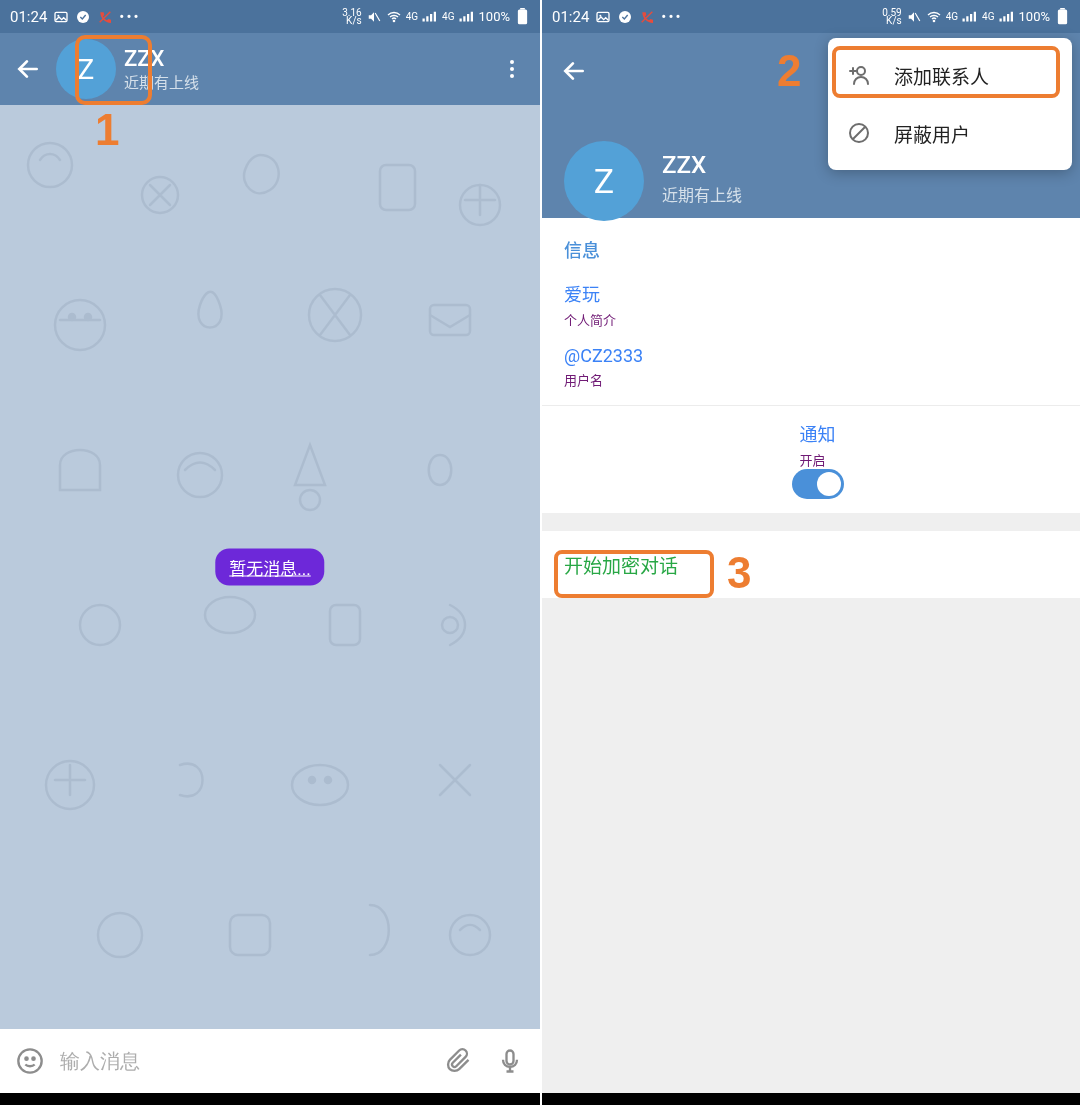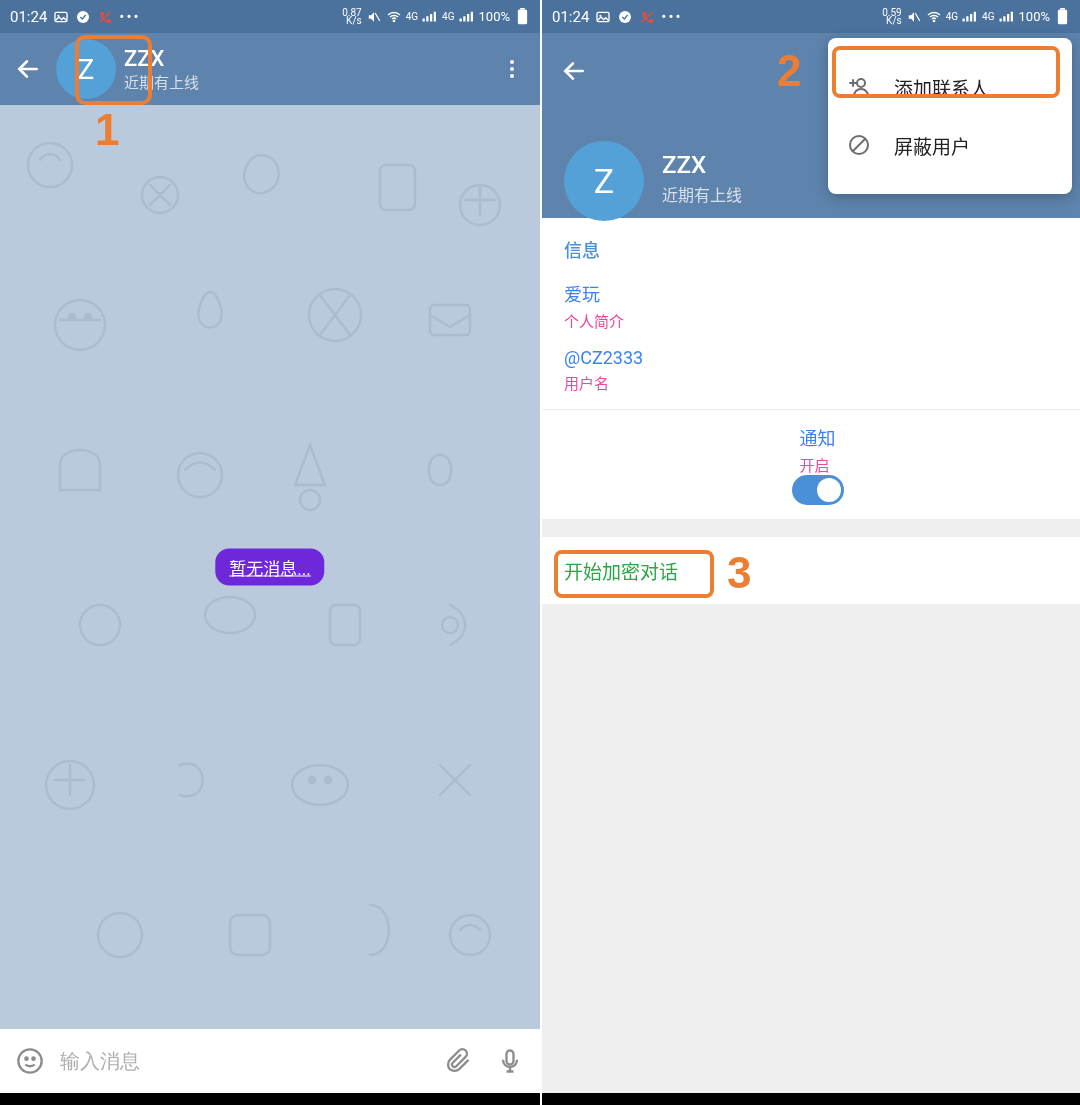--- a/index.html
+++ b/index.html
@@ -41,30 +41,30 @@
 
     
     .profile-header { height: 185px; background: #5e84ad; color: #fff; position: relative; }
     .profile-back { position: absolute; left: 12px; top: 18px; width: 40px; height: 40px; display: flex; align-items: center; justify-content: center; }
     .profile-avatar { position: absolute; left: 22px; top: 108px; width: 80px; height: 80px; border-radius: 50%; background: #53a1d7; display: flex; align-items: center; justify-content: center; font-size: 34px; }
     .profile-name-wrap { position: absolute; left: 120px; top: 118px; }
     .profile-name { font-size: 24px; font-weight: 500; }
     .profile-status { font-size: 16px; color: #d5e0ea; margin-top: 3px; }
 
     
-    .menu { position: absolute; top: 6px; right: 8px; width: 244px; background: #fff; border-radius: 8px; box-shadow: 0 3px 14px rgba(0,0,0,0.25); padding: 20px 0; z-index: 50; }
+    .menu { position: absolute; top: 6px; right: 8px; width: 244px; background: #fff; border-radius: 8px; box-shadow: 0 3px 14px rgba(0,0,0,0.25); padding: 8px 0; z-index: 50; }
     .menu-item { height: 58px; display: flex; align-items: center; padding: 0 18px; gap: 22px; font-size: 19px; color: #222; }
     .menu-icon { width: 26px; height: 26px; display: flex; align-items: center; justify-content: center; color: #6d6d6d; }
 
     
     .section { background: #fff; padding: 18px 9px 14px 22px; }
     .section-title { color: #4a90d9; font-size: 18px; font-weight: 500; margin-bottom: 18px; }
     .row { margin-bottom: 16px; }
     .row-main { font-size: 18px; color: #3b82f6; margin-bottom: 4px; }
-    .row-sub { font-size: 15px; color: #ec4899; }
+    .row-sub { font-size: 13px; color: #701a75; }
     .divider { height: 1px; background: #ececec; margin: 8px -22px 14px -22px; }
     .notif-row { display: flex; align-items: center; justify-content: flex-end; flex-direction: column; }
     .toggle { width: 52px; height: 30px; border-radius: 15px; background: #4a90d9; position: relative; }
     .toggle-knob { width: 24px; height: 24px; border-radius: 50%; background: #fff; position: absolute; top: 3px; right: 3px; }
     .gap { height: 18px; background: #efefef; }
     .secret-chat { background: #fff; padding: 20px 22px; font-size: 19px; color: #28a745; }
     .filler { flex: 1; background: #efefef; }
 
     
     .hl { position: absolute; border: 4px solid #ed7d31; border-radius: 10px; pointer-events: none; z-index: 100; }
@@ -99,21 +99,21 @@
         <span class="status-icon-sm">
             <svg viewBox="0 0 24 24" width="16" height="16">
               <path d="M21 16l-4-1-2 2c-3-1-5-3-6-6l2-2-1-4H5c0 9 7 16 16 16v-5z" fill="#e74c3c"></path>
               <line x1="4" y1="20" x2="20" y2="4" stroke="#e74c3c" stroke-width="2"></line>
             </svg>
           </span>
         <span style="letter-spacing:2px;">•••</span>
       </div>
       <div class="status-right">
         <div class="speed-stack">
-          <span>0.87</span>
+          <span>3.16</span>
             <span>K/s</span>
         </div>
         <span class="status-icon-sm">
             <svg viewBox="0 0 24 24" width="14" height="14" fill="#fff">
               <path d="M3 9v6h4l5 5V4L7 9H3z"></path>
               <line x1="14" y1="5" x2="22" y2="19" stroke="#fff" stroke-width="2"></line>
             </svg>
           </span>
         <span class="status-icon-sm">
             <svg viewBox="0 0 24 24" width="16" height="16" fill="none" stroke="#fff" stroke-width="2">

